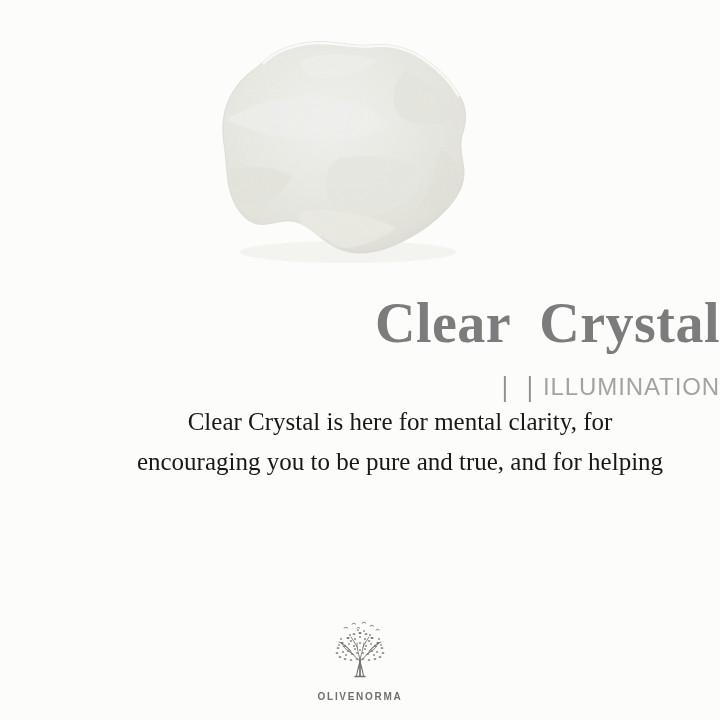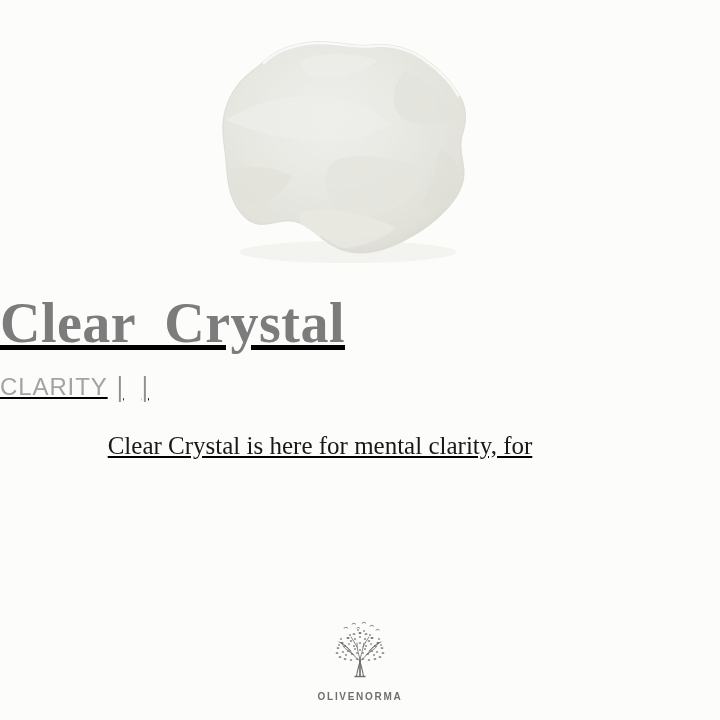--- a/index.html
+++ b/index.html
@@ -14,22 +14,21 @@
     overflow: hidden;
   }
   .card {
     position: relative;
     width: 720px;
     height: 720px;
     background: #fcfcfb;
     box-sizing: border-box;
     display: flex;
     flex-direction: column;
-    align-items: flex-start;
-    text-decoration: underline;
+    align-items: flex-end;
   }
 
   
   .crystal-area {
     position: relative;
     width: 720px;
     height: 292px;
     flex: none;
   }
   .crystal-svg {
@@ -74,21 +73,21 @@
   .keywords .sep {
     display: inline-block;
     color: #8f8f8f;
     font-weight: 400;
     padding: 0 9px;
     transform: scaleY(1.12);
   }
 
   
   .desc {
-    margin-top: 24px;
+    margin-top: 0;
     width: 640px;
     text-align: center;
     font-family: "Liberation Serif", "DejaVu Serif", serif;
     font-size: 25px;
     line-height: 40px;
     color: #181818;
   }
   .desc .line { display: block; white-space: nowrap; }
 
   
@@ -191,27 +190,28 @@
                  C392,43 410,48 425,59 C441,70 452,82 460,96" fill="none" stroke="#ffffff" stroke-width="5" opacity="0.75"></path>
         <path d="M447,209 C437,220 424,230 409,238 C393,247 376,253 360,253
                  C344,253 331,246 320,237" fill="none" stroke="#dcdcd4" stroke-width="4" opacity="0.65"></path>
       </g>
     </svg>
   </div>
 
   <h1 class="title">Clear  Crystal</h1>
 
   <div class="keywords">
-    <span class="kw">CLARITY</span>
     <span class="sep">|</span>
     <span class="sep">|</span>
+    <span class="kw">ILLUMINATION</span>
   </div>
 
   <div class="desc">
     <span class="line">Clear Crystal is here for mental clarity, for</span>
+    <span class="line">encouraging you to be pure and true, and for helping</span>
   </div>
 
   <div class="brand">
     <svg class="brand-mark" viewBox="0 0 72 62" aria-hidden="true">
       <g stroke="#6f6f6f" fill="none" stroke-width="0.85" stroke-linecap="round">
 
         <path d="M36,57 L36,40" stroke-width="1.7"></path>
         <path d="M32.5,57 C33.5,52 34.5,47 36,43" stroke-width="1.1"></path>
         <path d="M39.5,57 C38.5,52 37.5,47 36,43" stroke-width="1.1"></path>
         <path d="M31,57.5 L41,57.5" stroke-width="1.5"></path>

